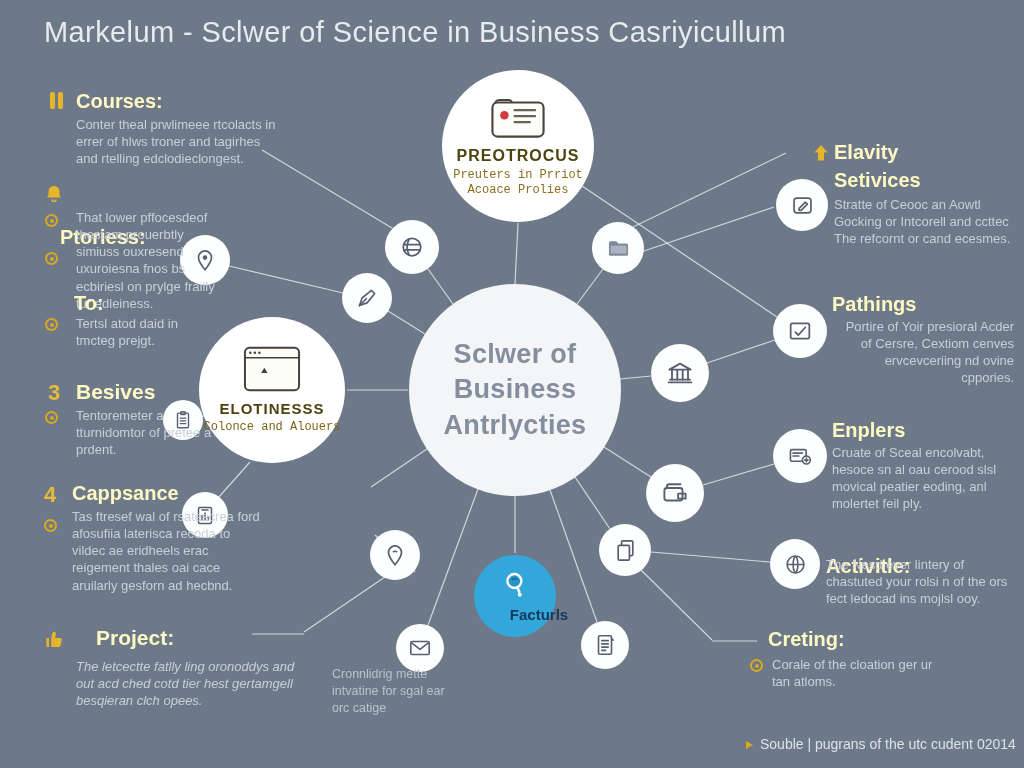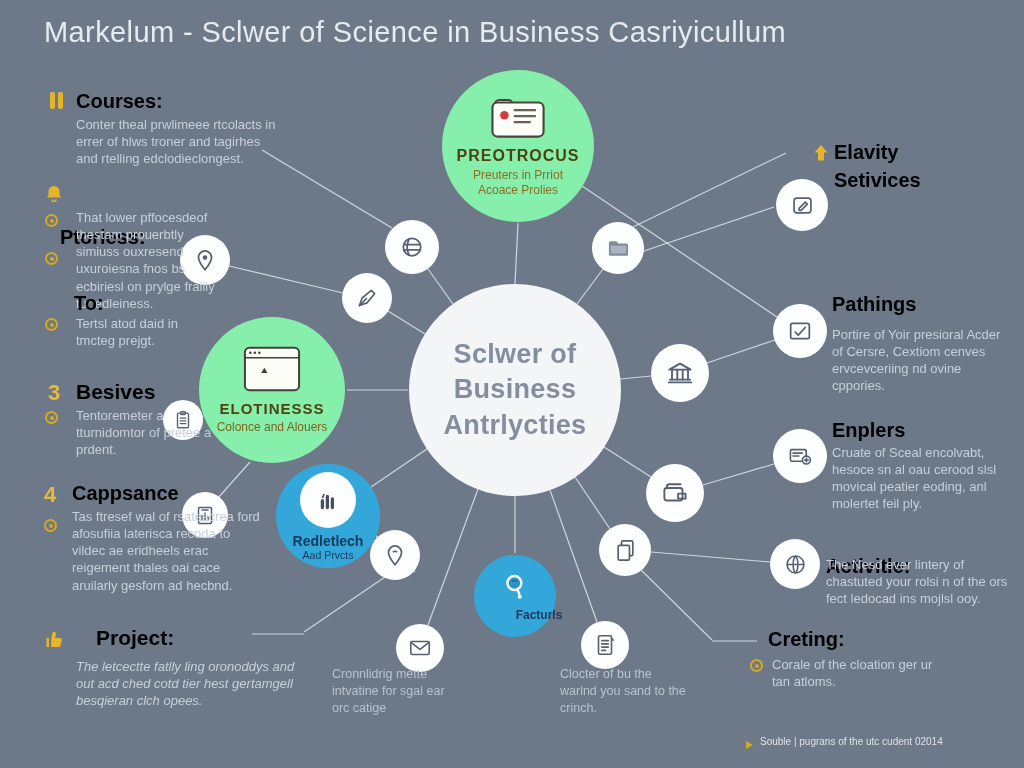--- a/index.html
+++ b/index.html
@@ -5,35 +5,35 @@
   html,body{margin:0;padding:0;}
   .canvas{position:relative;width:1024px;height:768px;background:#6d7989;overflow:hidden;
           font-family:"Liberation Sans", sans-serif;}
   .abs{position:absolute;}
   
   .title{left:44px;top:16px;font-size:29px;color:#e7eaef;letter-spacing:.4px;font-weight:500;z-index:5;}
   
   svg.lines{position:absolute;left:0;top:0;z-index:1;}
   
   .node{position:absolute;border-radius:50%;display:flex;flex-direction:column;align-items:center;justify-content:center;text-align:center;z-index:2;}
-  .n-yellow{background:#86efac;}
+  .n-yellow{background:#ffffff;}
   .n-blue{background:#34a7da;}
   .n-white{background:#f3f5f7;}
   .node .n-title{font-weight:bold;color:#4e430f;letter-spacing:1px;}
-  .node .n-sub{color:#8a6e1e;font-size:12px;line-height:1.25;margin-top:3px;}
+  .node .n-sub{color:#8a6e1e;font-size:12px;line-height:1.25;margin-top:3px;font-family:Liberation Mono, monospace;}
   .center-text{font-size:27px;line-height:1.3;font-weight:bold;color:#848e9e;letter-spacing:.3px;}
   
   .dot-circle{position:absolute;background:#fdfefe;border-radius:50%;display:flex;align-items:center;justify-content:center;z-index:3;}
   .dot-circle svg{display:block;}
   
-  .heading{font-size:20px;font-weight:bold;color:#000000;z-index:4;}
+  .heading{font-size:20px;font-weight:bold;color:#fef9c3;z-index:4;}
   .num{font-size:22px;font-weight:bold;color:#e6bb3c;z-index:4;}
   .body-text{font-size:13px;line-height:1.32;color:#c8cfda;z-index:4;}
   .note-text{font-size:12.5px;line-height:1.35;color:#bac2ce;z-index:4;}
-  .footer-text{font-size:10px;color:#dde2e9;z-index:4;}
+  .footer-text{font-size:14px;color:#dde2e9;z-index:4;}
   
   .bullet{width:13px;height:13px;border:2px solid #d9a91d;border-radius:50%;box-sizing:border-box;z-index:4;}
   .bullet::after{content:"";display:block;width:4px;height:4px;background:#d9a91d;border-radius:50%;margin:2.5px auto 0;}
   
   .bars{display:flex;gap:3px;z-index:4;}
   .bars i{display:block;width:5px;height:17px;background:#e6b52a;border-radius:2px;}
   
   .tri{width:0;height:0;border-left:7px solid #d9a91d;border-top:4.5px solid transparent;border-bottom:4.5px solid transparent;z-index:4;}
   .blue-title{font-weight:bold;color:#17395c;}
 </style>
@@ -101,39 +101,29 @@
       <line x1="2" y1="13" x2="62" y2="13" stroke="#454039" stroke-width="1.5"></line>
       <circle cx="8" cy="7.5" r="1.4" fill="#454039"></circle>
       <circle cx="13" cy="7.5" r="1.4" fill="#454039"></circle>
       <circle cx="18" cy="7.5" r="1.4" fill="#454039"></circle>
       <path d="M20 30l3.5-6 3.5 6z" fill="#454039"></path>
     </svg>
     <div class="n-title" style="font-size:15px;margin-top:8px;">ELOTINESSS</div>
     <div class="n-sub" style="color:#7c641a;">Colonce and Alouers</div>
   </div>
 
-  <div class="node n-blue" style="left:276px;top:464px;width:104px;height:104px;">
-    <div style="width:56px;height:56px;background:#fdfefe;border-radius:50%;display:flex;align-items:center;justify-content:center;">
-      <svg width="30" height="30" viewBox="0 0 24 24" fill="none" stroke="#454f5e" stroke-linecap="round">
-        <path d="M7.5 18v-5.5M11.5 18v-9M15.5 18v-7" stroke-width="2.6"></path>
-        <path d="M7.8 9.8l.9-2" stroke-width="1.4"></path>
-      </svg>
-    </div>
-    <div class="blue-title" style="font-size:14px;margin-top:5px;">Redletlech</div>
-    <div class="blue-title" style="font-size:10.5px;font-weight:normal;">Aad Prvcts</div>
-  </div>
 
   <div class="node n-blue" style="left:474px;top:555px;width:82px;height:82px;">
     <svg width="30" height="34" viewBox="0 0 24 27">
       <circle cx="11.5" cy="9.5" r="5.6" fill="#2b93c6" stroke="#fdfefe" stroke-width="1.9"></circle>
       <path d="M9.5 8.5c1-1.2 3-1.2 4 0" stroke="#1b6e9d" stroke-width="1.3" fill="none"></path>
       <path d="M13.8 14.6l1.6 3.6" stroke="#fdfefe" stroke-width="2" stroke-linecap="round"></path>
       <circle cx="15.8" cy="20.5" r="1.6" fill="#fdfefe"></circle>
     </svg>
-    <div class="blue-title" style="font-size:12px;margin-top:3px;padding-left:48px;">Facturls</div>
+    <div class="blue-title" style="font-size:15px;margin-top:3px;padding-left:48px;">Facturls</div>
   </div>
 
   <div class="dot-circle" style="left:385px;top:220px;width:54px;height:54px;">
     <svg width="28" height="28" viewBox="0 0 24 24" fill="none" stroke="#566070" stroke-width="1.5" stroke-linecap="round">
       <circle cx="12" cy="12" r="7.5"></circle>
         <path d="M5 10h14M5.5 14.5h13M9.5 5.2c-2 4-2 9.6 0 13.6"></path>
     </svg>
   </div>
   <div class="dot-circle" style="left:342px;top:273px;width:50px;height:50px;">
     <svg width="26" height="26" viewBox="0 0 24 24" fill="none" stroke="#566070" stroke-width="1.5" stroke-linejoin="round" stroke-linecap="round">
@@ -267,33 +257,33 @@
     <path fill="#e6b52a" d="M7 10v9H4.5v-9H7zm2.2 9h7.3a2 2 0 0 0 2-1.6l1.2-5A2 2 0 0 0 17.8 10H13l.9-3.6A1.8 1.8 0 0 0 10.5 5L9.2 10v9z"></path>
   </svg>
   <div class="abs heading" style="left:76px;top:626px;font-size:21px;margin-left:20px;">Project:</div>
   <div class="abs body-text" style="left:76px;top:658px;width:235px;font-style:italic;">The letcectte fatlly ling oronoddys and out acd ched cotd tier hest gertamgell besqieran clch opees.</div>
 
   <svg class="abs" style="left:810px;top:142px;z-index:4;" width="22" height="22" viewBox="0 0 22 22">
     <path fill="#e6b52a" d="M11 3l6.5 7.5H14v8H8v-8H4.5z"></path>
   </svg>
   <div class="abs heading" style="left:834px;top:141px;">Elavity</div>
   <div class="abs heading" style="left:834px;top:169px;">Setivices</div>
+  <div class="abs body-text" style="left:834px;top:196px;width:178px;">Stratte of Ceooc an Aowtl Gocking or Intcorell and ccttec The refcornt or cand ecesmes.</div>
 
   <div class="abs heading" style="left:832px;top:293px;">Pathings</div>
-  <div class="abs body-text" style="left:832px;top:326px;width:182px;">Portire of Yoir presioral Acder of Cersre, Cextiom cenves ervcevceriing nd ovine cppories.</div>
+  <div class="abs body-text" style="left:832px;top:318px;width:182px;text-align:right;">Portire of Yoir presioral Acder of Cersre, Cextiom cenves ervcevceriing nd ovine cppories.</div>
 
   <div class="abs heading" style="left:832px;top:419px;">Enplers</div>
   <div class="abs body-text" style="left:832px;top:444px;width:195px;">Cruate of Sceal encolvabt, hesoce sn al oau cerood slsl movical peatier eoding, anl molertet feil ply.</div>
 
   <div class="abs heading" style="left:826px;top:531px;margin-top:24px;">Activitle:</div>
   <div class="abs body-text" style="left:826px;top:556px;width:190px;">The Nesd ever lintery of chastuted your rolsi n of the ors fect ledocad ins mojlsl ooy.</div>
 
   <div class="abs heading" style="left:768px;top:628px;">Creting:</div>
   <span class="abs bullet" style="left:750px;top:659px;"></span>
   <div class="abs body-text" style="left:772px;top:656px;width:178px;">Corale of the cloation ger ur tan atloms.</div>
 
   <div class="abs note-text" style="left:332px;top:666px;width:125px;text-align:left;">Cronnlidrig mette intvatine for sgal ear orc catige</div>
-  <div class="abs note-text" style="left:560px;top:666px;width:130px;">Clocter of bu the warlnd you sand to the crinch.</div>
 
   <span class="abs tri" style="left:746px;top:741px;"></span>
   <div class="abs footer-text" style="left:760px;top:736px;">Souble | pugrans of the utc cudent 02014</div>
 
 </div>
 
 </body></html>

